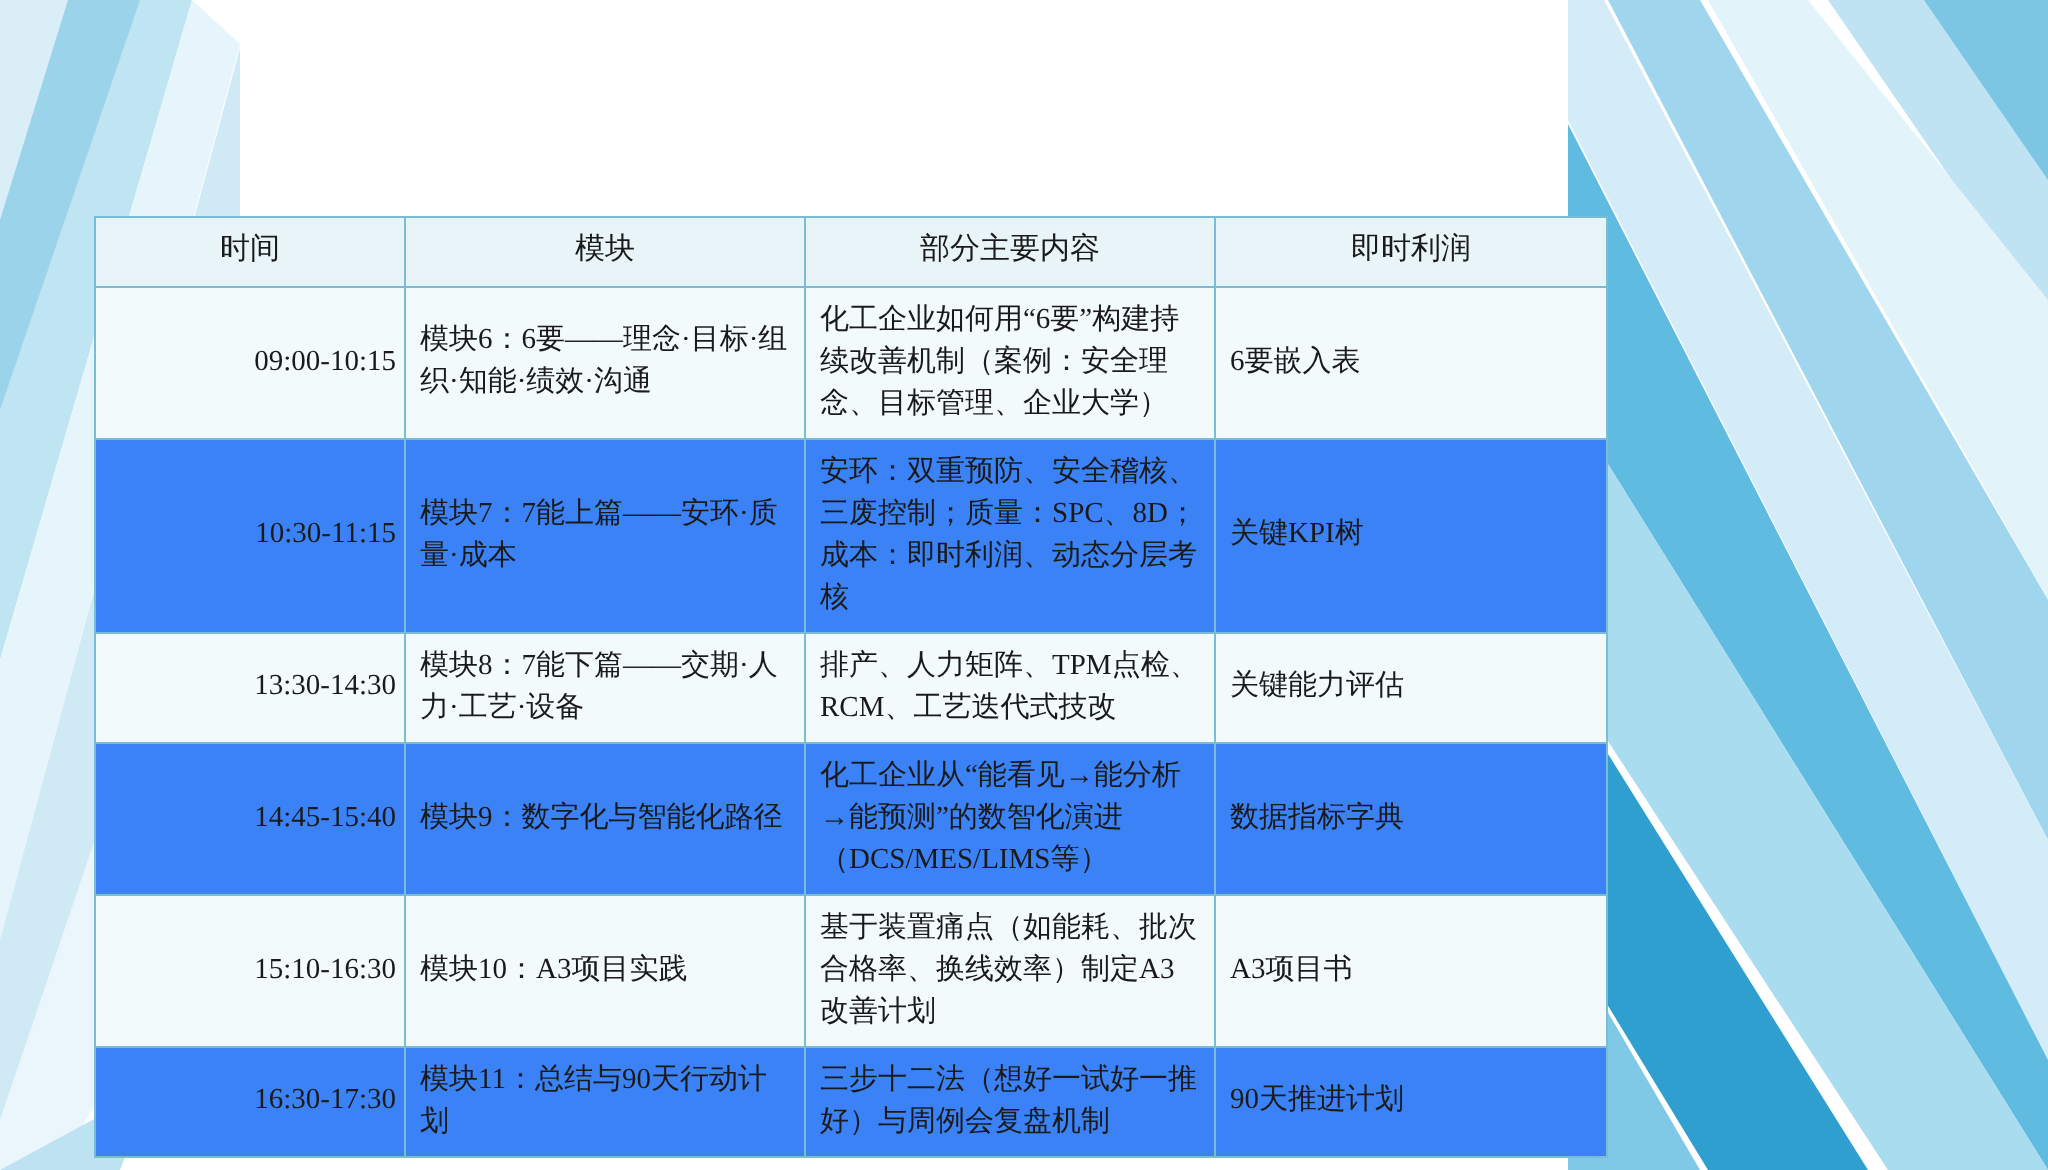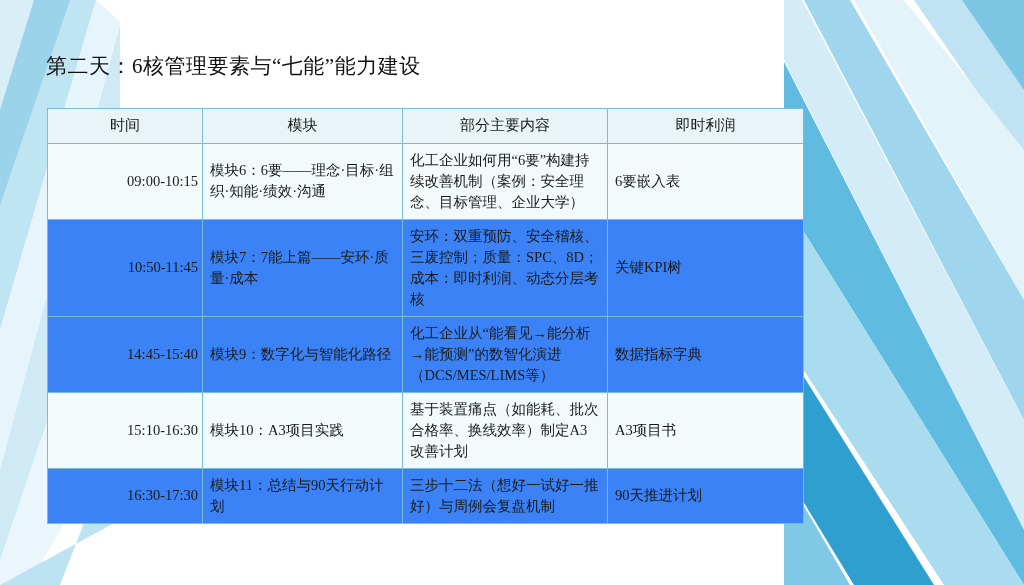--- a/index.html
+++ b/index.html
@@ -118,21 +118,20 @@
     <polygon points="240,0 178,0 240,90" fill="#7cc6e4"></polygon>
     <polygon points="240,150 120,0 70,0 240,300" fill="#e3f3fa"></polygon>
     <polygon points="240,300 66,0 20,0 240,420" fill="#9fd6ee"></polygon>
     <polygon points="240,420 18,0 0,0 0,60 240,530" fill="#d3ecf7"></polygon>
     <polygon points="240,530 0,62 0,200 240,585" fill="#5fbbe0"></polygon>
     <polygon points="240,585 0,200 0,340 160,585" fill="#a9dcef"></polygon>
     <polygon points="150,585 0,345 0,470 70,585" fill="#2f9fd0"></polygon>
     <polygon points="66,585 0,472 0,585" fill="#7fc9e6"></polygon>
   </svg>
 
-  <div class="title">第二天：6核管理要素与“七能”能力建设</div>
 
   <div class="table-wrap">
     <table class="schedule">
       <colgroup>
         <col class="c0">
           <col class="c1">
           <col class="c2">
           <col class="c3">
       </colgroup>
       <thead>
@@ -144,24 +143,30 @@
         </tr>
       </thead>
       <tbody>
         <tr class="odd">
           <td class="time">09:00-10:15</td>
           <td class="module">模块6：6要——理念·目标·组织·知能·绩效·沟通</td>
           <td class="content">化工企业如何用“6要”构建持续改善机制（案例：安全理念、目标管理、企业大学）</td>
           <td class="output">6要嵌入表</td>
         </tr>
         <tr class="even">
-          <td class="time">10:50-11:45</td>
+          <td class="time">10:30-11:15</td>
           <td class="module">模块7：7能上篇——安环·质量·成本</td>
           <td class="content">安环：双重预防、安全稽核、三废控制；质量：SPC、8D；成本：即时利润、动态分层考核</td>
           <td class="output">关键KPI树</td>
+        </tr>
+        <tr class="odd">
+          <td class="time">13:30-14:30</td>
+          <td class="module">模块8：7能下篇——交期·人力·工艺·设备</td>
+          <td class="content">排产、人力矩阵、TPM点检、RCM、工艺迭代式技改</td>
+          <td class="output">关键能力评估</td>
         </tr>
         <tr class="even">
           <td class="time">14:45-15:40</td>
           <td class="module">模块9：数字化与智能化路径</td>
           <td class="content">化工企业从“能看见→能分析→能预测”的数智化演进（DCS/MES/LIMS等）</td>
           <td class="output">数据指标字典</td>
         </tr>
         <tr class="odd">
           <td class="time">15:10-16:30</td>
           <td class="module">模块10：A3项目实践</td>

